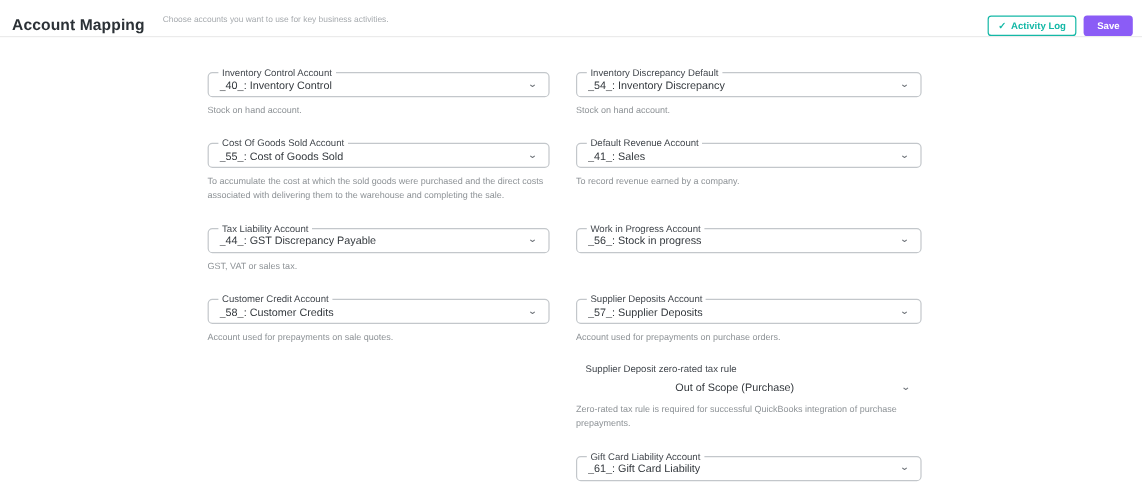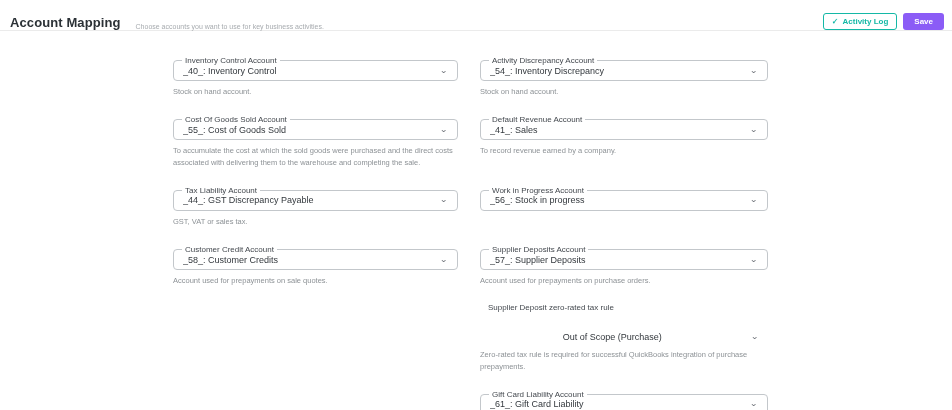--- a/index.html
+++ b/index.html
@@ -9,23 +9,23 @@
     background: #ffffff;
     font-family: "Liberation Sans", sans-serif;
     color: #33383d;
     overflow: hidden;
   }
 
   
   .header {
     height: 31px;
     display: flex;
-    align-items: flex-end;
+    align-items: flex-start;
     border-bottom: 1px solid #ebebeb;
-    padding: 0 8px 0 10px;
+    padding: 13px 8px 0 10px;
     background: #fff;
   }
   .page-title {
     font-size: 13px;
     font-weight: bold;
     color: #2b3136;
     letter-spacing: 0.1px;
   }
   .page-subtitle {
     font-size: 7px;
@@ -120,21 +120,21 @@
   .plain-label {
     font-size: 8px;
     color: #43484e;
     padding-left: 8px;
     line-height: 10px;
   }
   .plain-row {
     display: flex;
     align-items: center;
     height: 15px;
-    margin-top: 16px;
+    margin-top: 2px;
     padding: 0 9px 0 0;
     cursor: pointer;
   }
   .plain-value {
     flex: 1;
     text-align: center;
     font-size: 9px;
     color: #33383d;
   }
 </style>
@@ -157,21 +157,21 @@
     <div class="field">
       <div class="select-box">
         <span class="float-label">Inventory Control Account</span>
         <span class="value">_40_: Inventory Control</span>
         <span class="chevron">⌄</span>
       </div>
       <div class="helper">Stock on hand account.</div>
     </div>
     <div class="field">
       <div class="select-box">
-        <span class="float-label">Activity Discrepancy Account</span>
+        <span class="float-label">Inventory Discrepancy Default</span>
         <span class="value">_54_: Inventory Discrepancy</span>
         <span class="chevron">⌄</span>
       </div>
       <div class="helper">Stock on hand account.</div>
     </div>
 
     <div class="field">
       <div class="select-box">
         <span class="float-label">Cost Of Goods Sold Account</span>
         <span class="value">_55_: Cost of Goods Sold</span>

